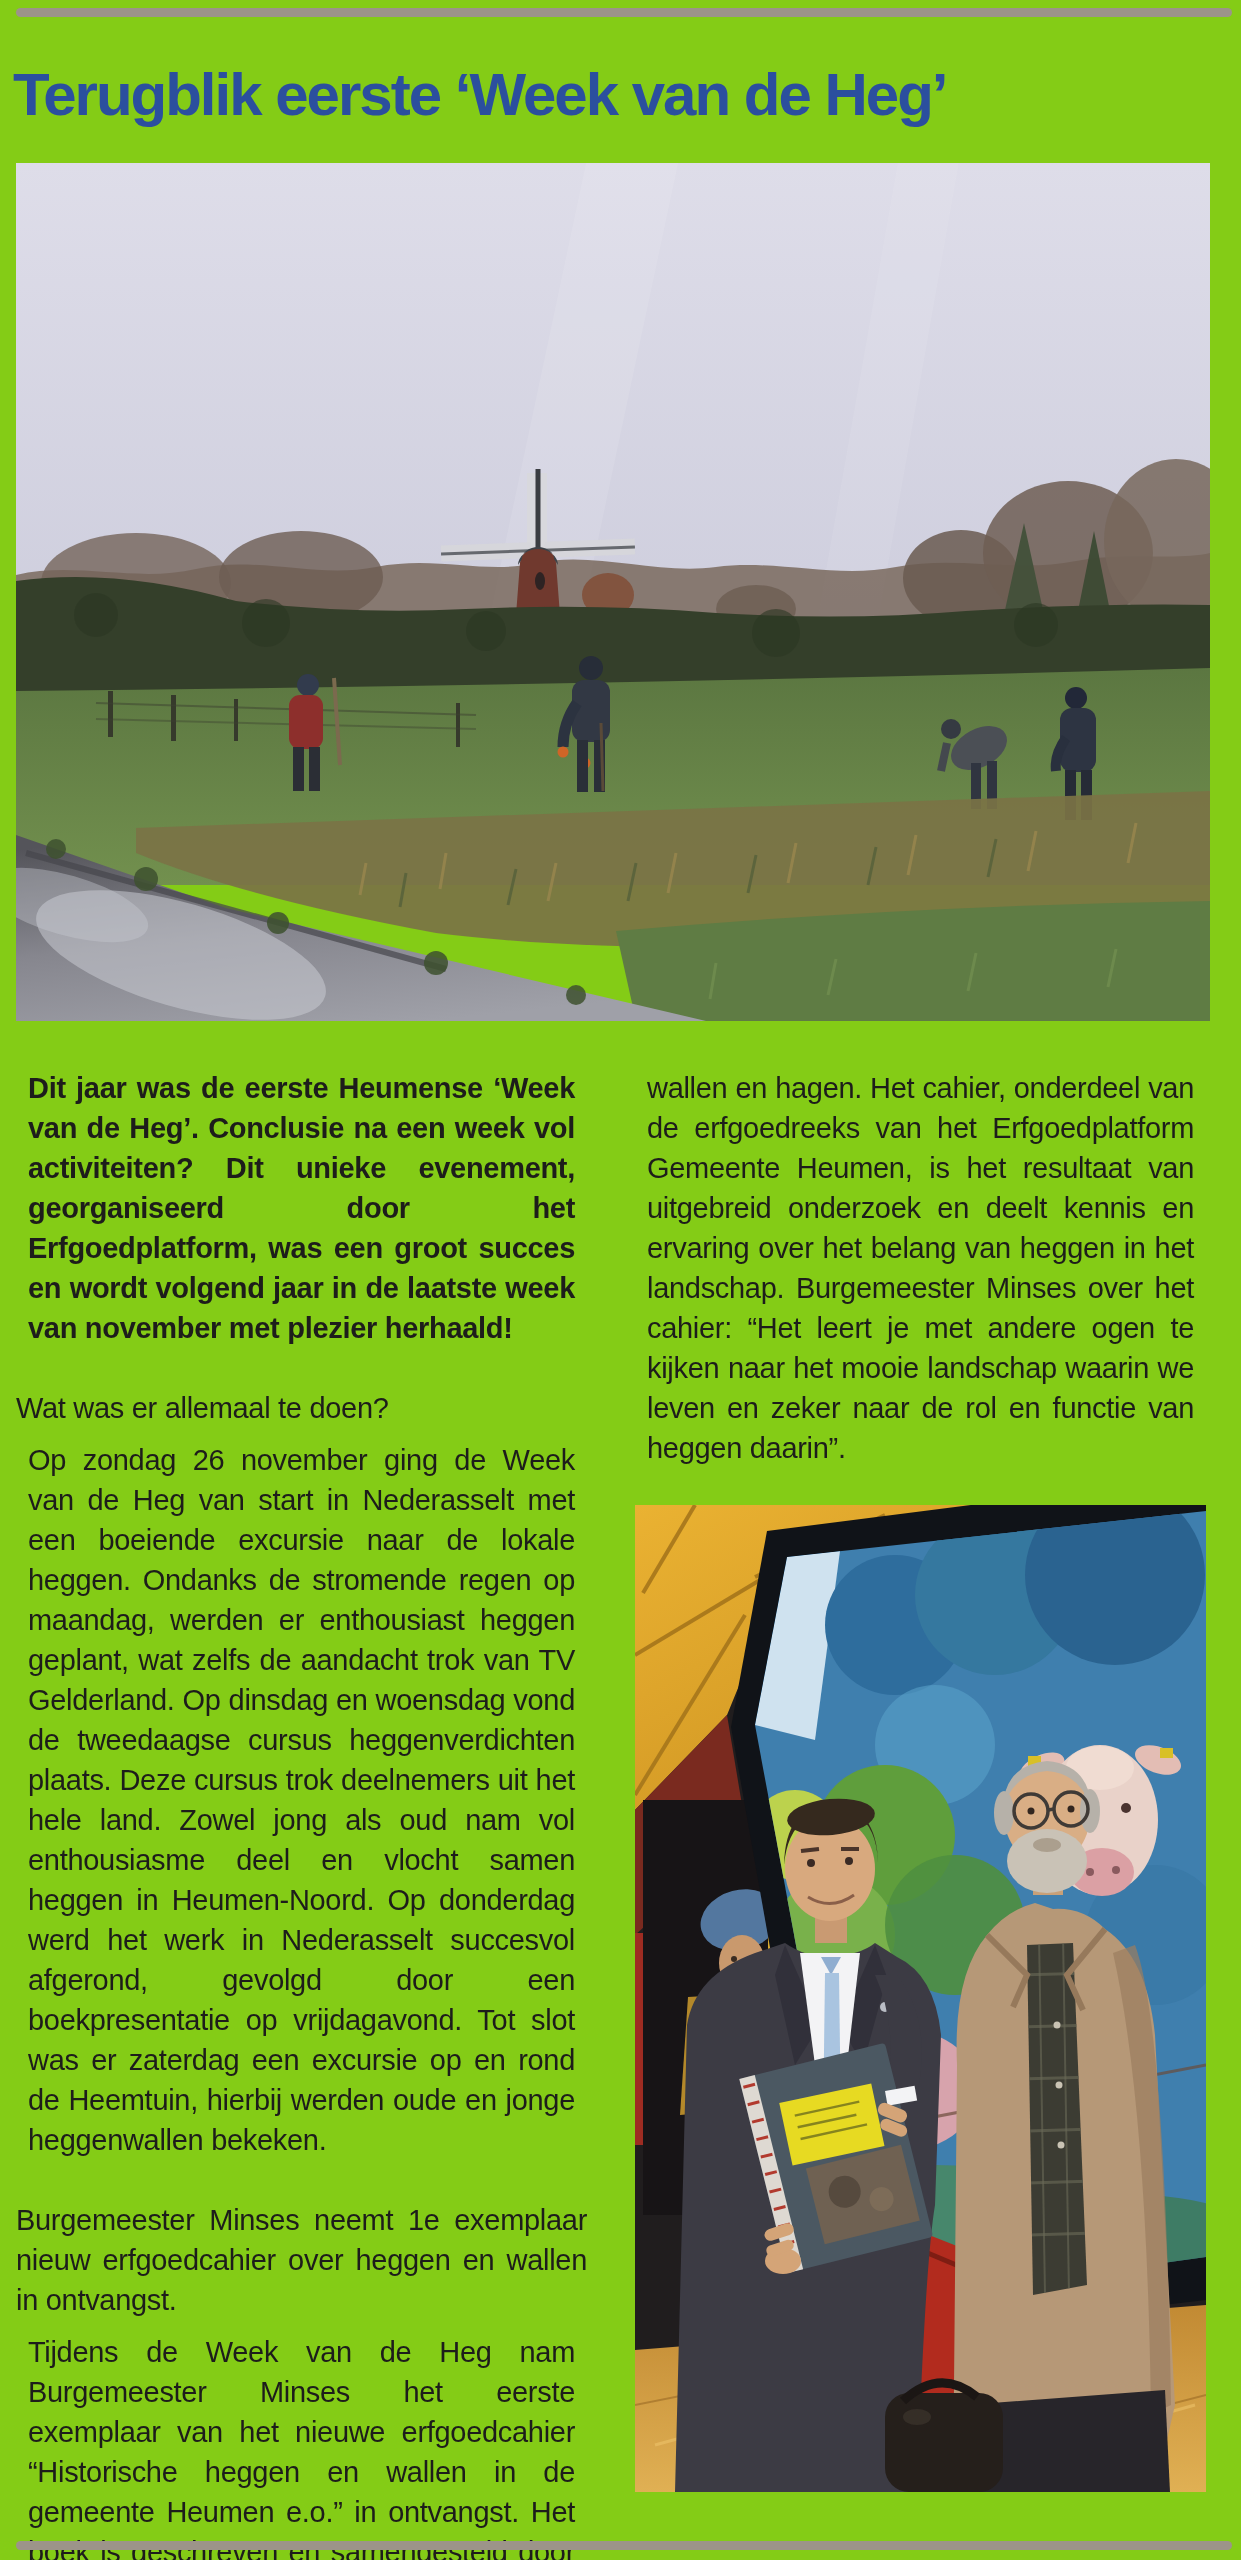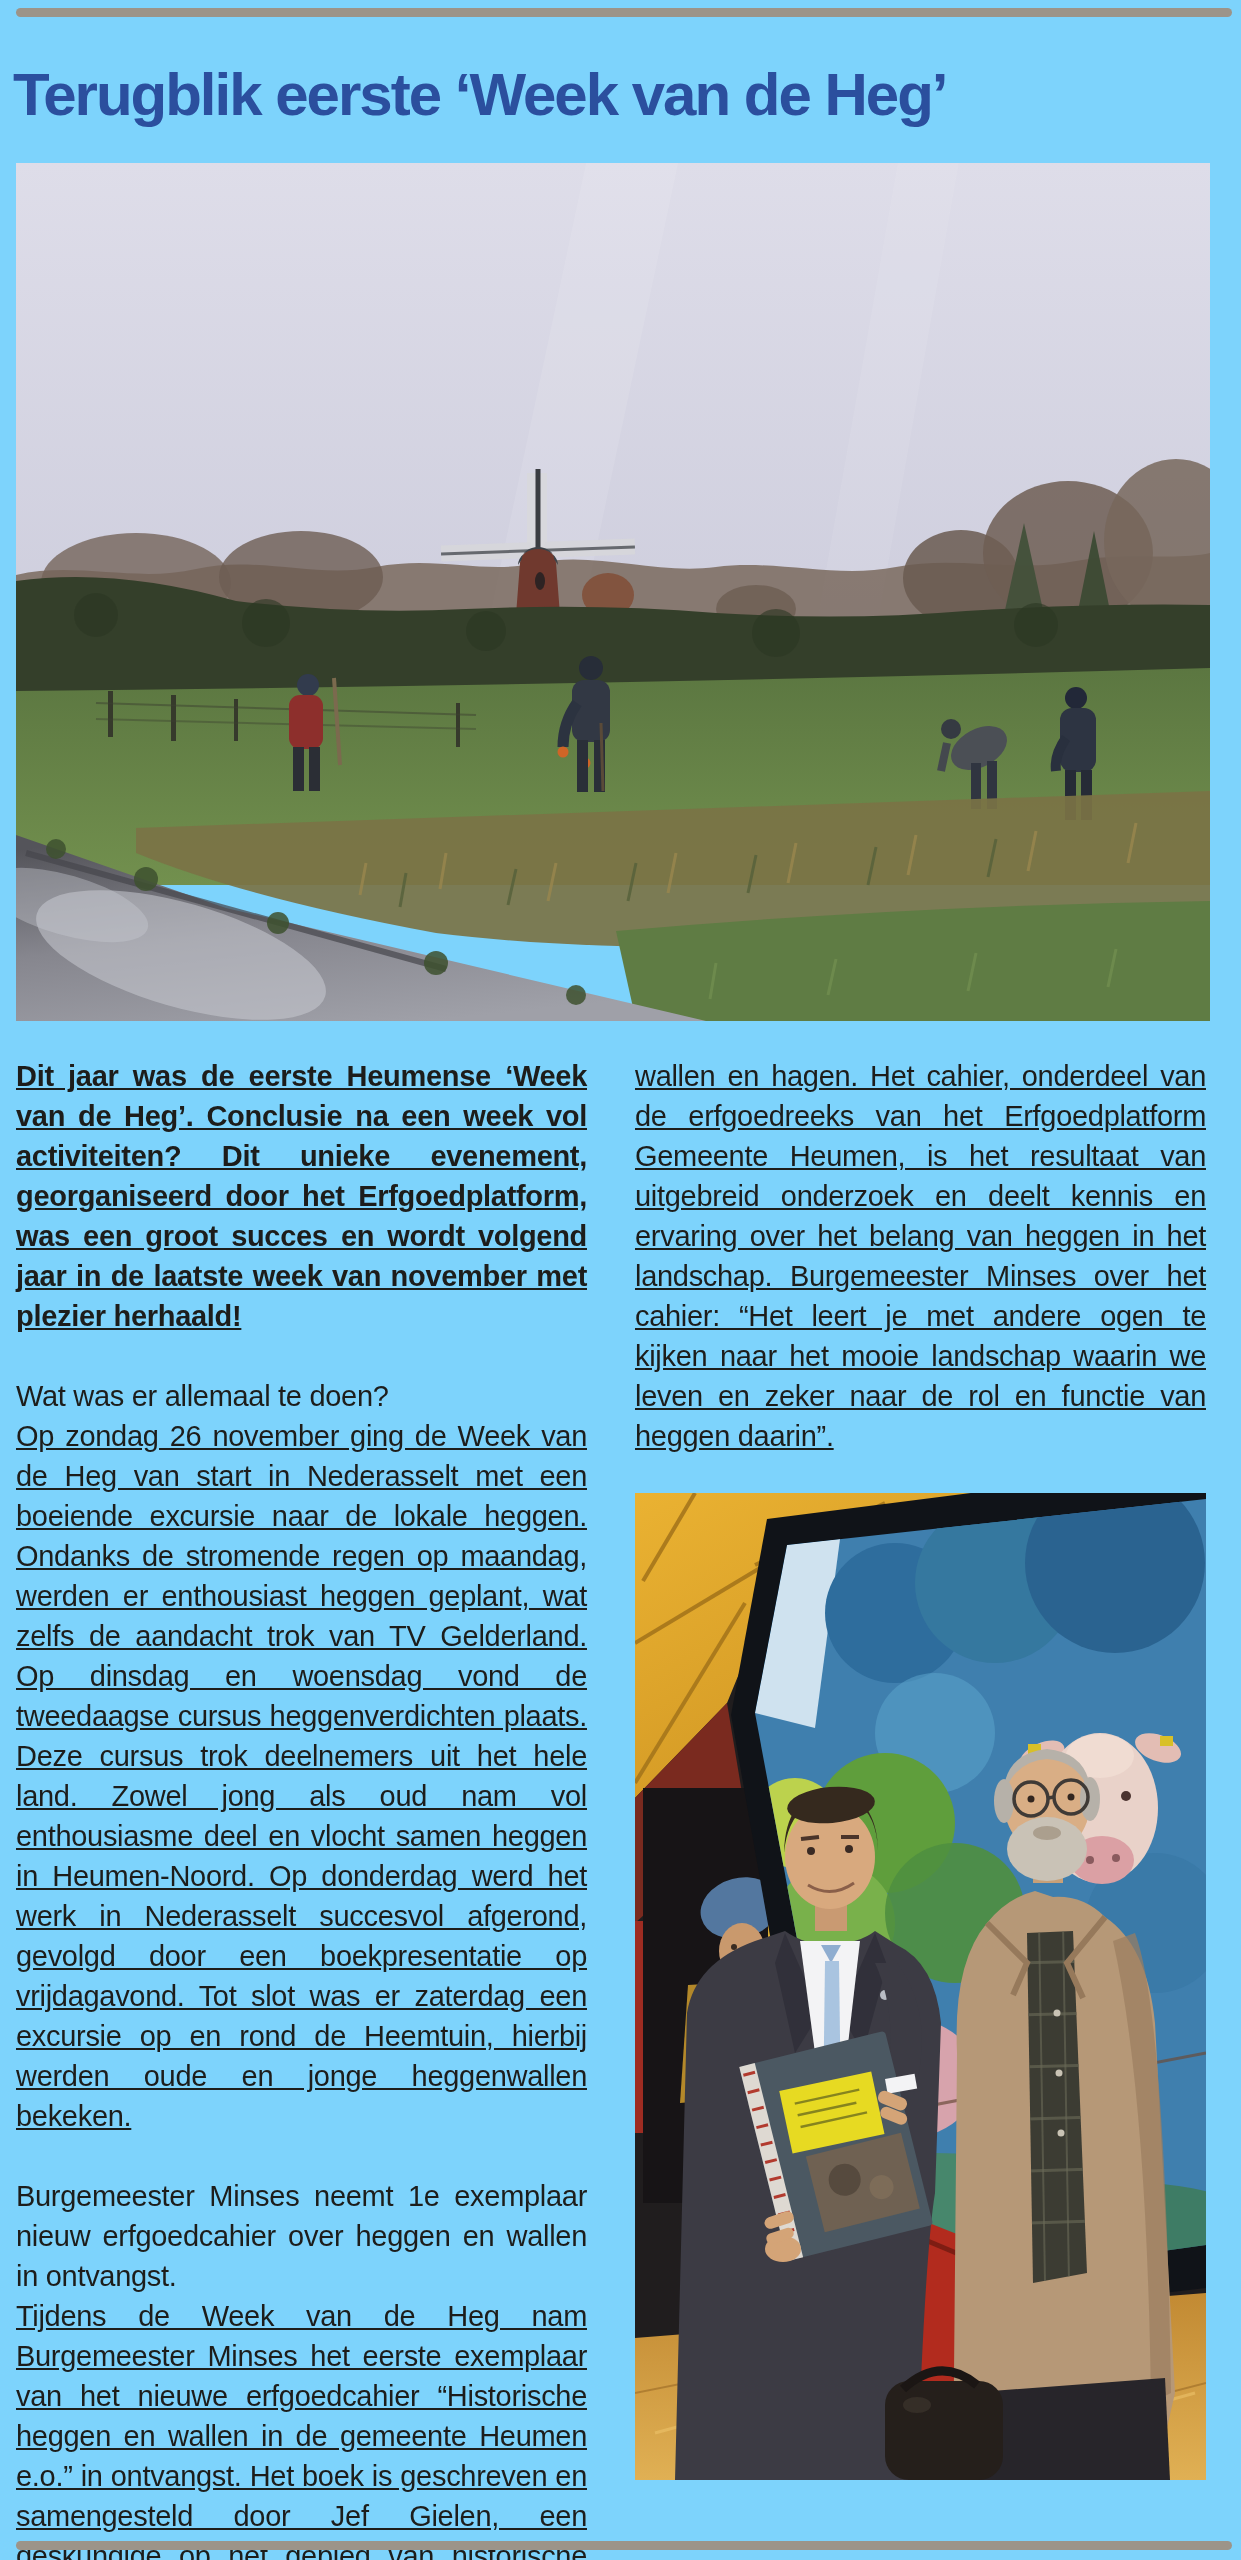--- a/index.html
+++ b/index.html
@@ -1,19 +1,19 @@
 <!DOCTYPE html>
 <html lang="nl"><head>
 <meta charset="utf-8">
 <style>
   html,body{margin:0;padding:0;background:#ffffff;}
   .page{
     position:relative;
     width:1241px;height:2560px;
-    background:#7dd3fc;
+    background:#84cc16;
     overflow:hidden;
     font-family:"Liberation Sans","DejaVu Sans",sans-serif;
     color:#1d1d1b;
   }
   .rule{
     position:absolute;left:16px;width:1216px;height:9px;
     background:#9c9489;border-radius:5px;
   }
   .rule-top{top:8px;}
   .rule-bottom{top:2541px;}
@@ -23,21 +23,21 @@
     letter-spacing:-2px;color:#2b4f9e;white-space:nowrap;
   }
   .photo{position:absolute;overflow:hidden;}
   .photo svg{display:block;width:100%;height:100%;}
   .photo-field{left:16px;top:163px;width:1194px;height:858px;}
   .columns{
     position:absolute;left:16px;top:1056px;width:1190px;
     display:flex;gap:48px;
   }
   .col{width:571px;font-size:29px;line-height:40px;letter-spacing:-0.3px;}
-  .col p{margin:0;text-align:justify;text-decoration:underline;}
+  .col p{margin:12px;text-align:justify;}
   .col p.spaced{margin-bottom:40px;}
   .col h2{
     margin:0;font-size:29px;line-height:40px;font-weight:normal;
     letter-spacing:-0.3px;text-align:justify;
   }
   .col h2.gap-above{margin-top:40px;}
   .bold{font-weight:bold;}
   .photo-presentation{
     position:relative;left:0;top:0;width:571px;height:987px;margin-top:37px;
   }

